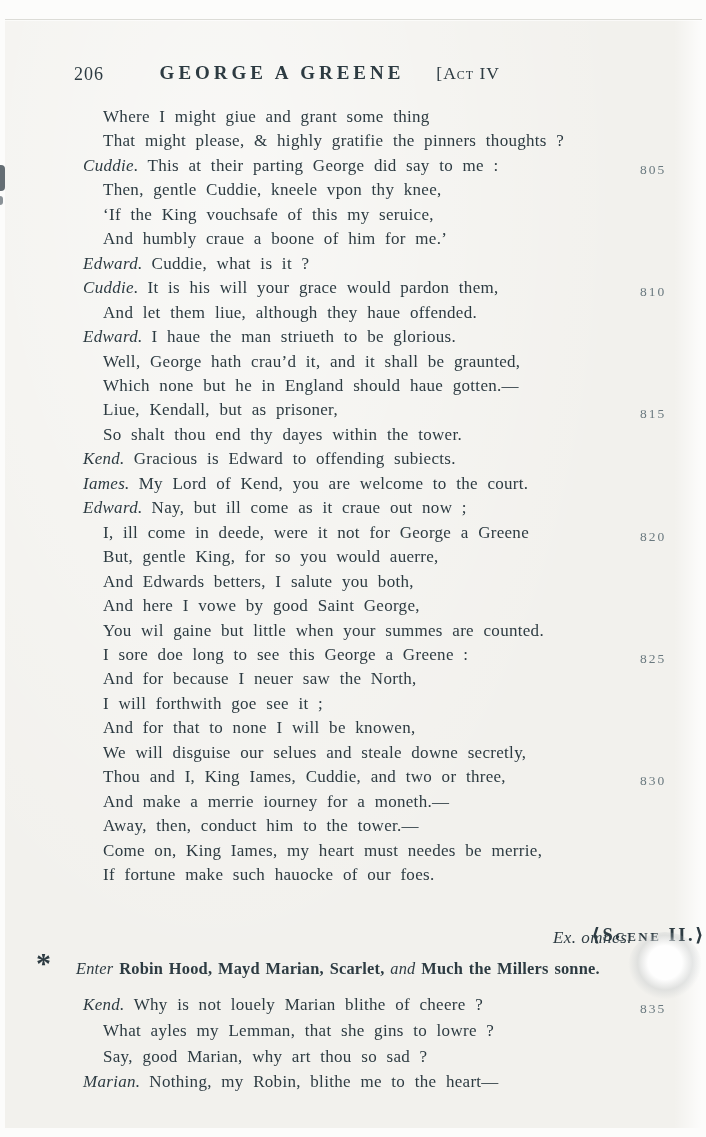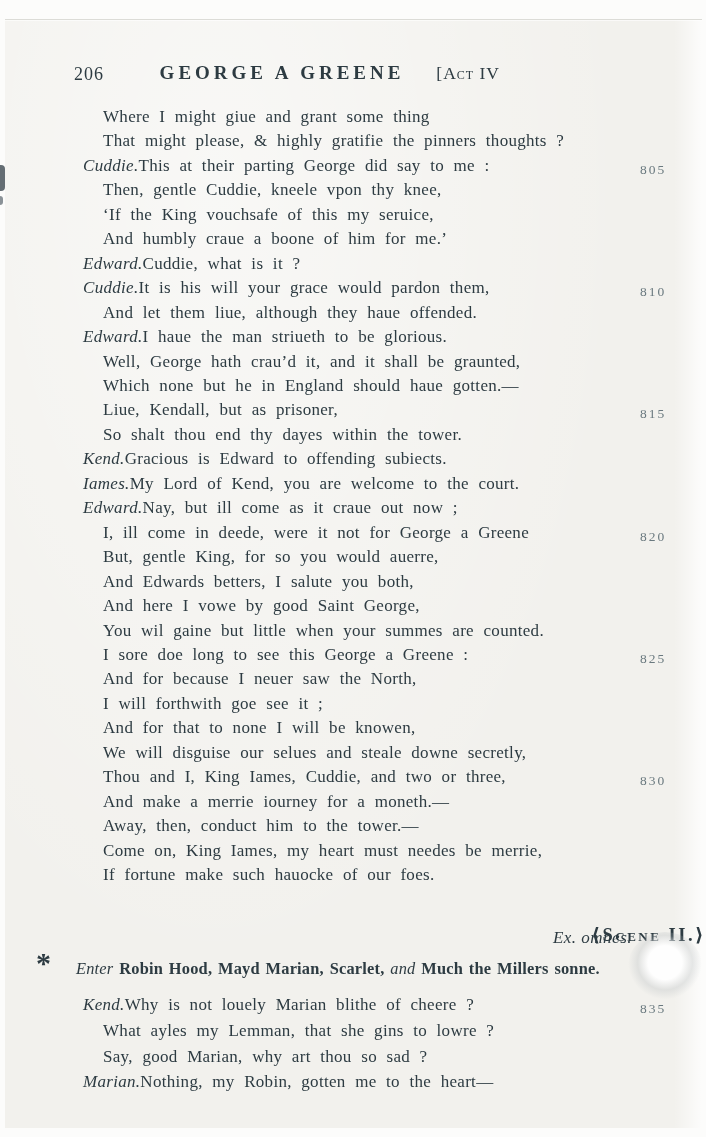--- a/index.html
+++ b/index.html
@@ -20,21 +20,21 @@
   }
   .ink{color:#2d3b42;}
   .header{position:absolute;left:0;top:62px;width:564px;height:26px;}
   .pagenum{position:absolute;left:74px;top:2px;font-size:18px;letter-spacing:1px;}
   .title{position:absolute;left:0;top:0;width:100%;text-align:center;font-size:19px;letter-spacing:4px;font-weight:600;}
   .act{position:absolute;right:64px;top:1px;font-size:17.5px;font-variant:small-caps;letter-spacing:1px;text-align:center;}
   .textcol{position:absolute;left:83px;top:105px;width:534px;font-size:17px;line-height:24.45px;letter-spacing:.3px;word-spacing:5px;}
   .textcol2{position:absolute;left:83px;top:992px;width:534px;font-size:17px;line-height:25.8px;letter-spacing:.3px;word-spacing:5px;}
   .line{position:relative;white-space:nowrap;}
   .line.cont{padding-left:20px;}
-  .speaker{font-style:italic;}
+  .speaker{font-style:italic;margin-right:9px;}
   .num{
     position:absolute;left:557px;top:4px;
     font-size:13.5px;color:#5c6d74;letter-spacing:2px;opacity:.9;word-spacing:0;text-align:right;
   }
   .exit{position:absolute;right:74px;top:888px;font-style:italic;font-size:17px;letter-spacing:.5px;margin-top:40px;}
   .scene{position:absolute;left:0;top:924px;width:706px;text-align:right;font-size:18.5px;font-variant:small-caps;letter-spacing:2.5px;font-weight:600;}
   .star{position:absolute;left:36px;top:948px;font-size:30px;font-weight:bold;line-height:30px;}
   .enterline{position:absolute;left:76px;top:959px;width:575px;font-size:16.4px;letter-spacing:.2px;word-spacing:1.5px;white-space:nowrap;font-weight:600;}
   .enterline .it{font-style:italic;font-weight:400;}
   .inkblob1{position:absolute;left:0;top:165px;width:5px;height:26px;background:#49545b;border-radius:0 4px 4px 0;opacity:.85;}
@@ -102,16 +102,16 @@
 <div class="star ink">*</div>
 
 <div class="enterline ink">
   <span class="it">Enter</span><span> Robin Hood, Mayd Marian, Scarlet, </span><span class="it">and</span><span> Much the Millers sonne.</span>
 </div>
 
 <div class="textcol2 ink" id="lines-after">
     <div class="line"><span class="speaker">Kend.</span><span class="txt">Why is not louely Marian blithe of cheere ?</span><span class="num">835</span></div>
     <div class="line cont"><span class="txt">What ayles my Lemman, that she gins to lowre ?</span></div>
     <div class="line cont"><span class="txt">Say, good Marian, why art thou so sad ?</span></div>
-    <div class="line"><span class="speaker">Marian.</span><span class="txt">Nothing, my Robin, gotten me to the heart—</span></div>
+    <div class="line"><span class="speaker">Marian.</span><span class="txt">Nothing, my Robin, blithe me to the heart—</span></div>
   </div>
 
 <div class="smudge"></div>
 
 </body></html>

